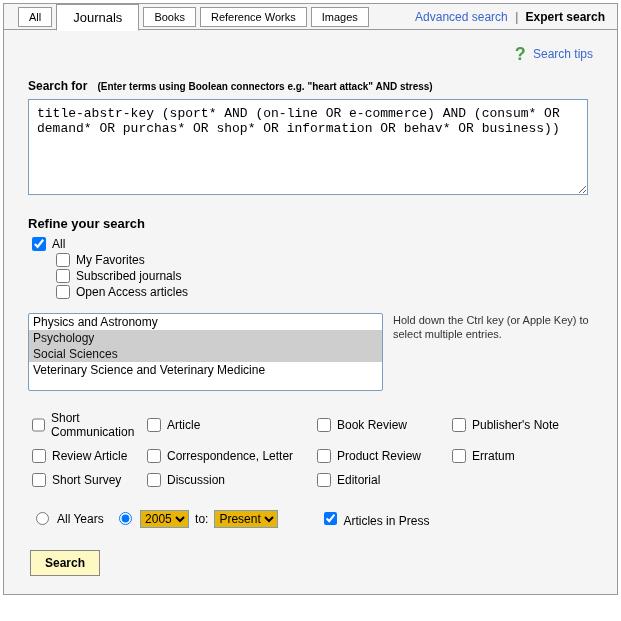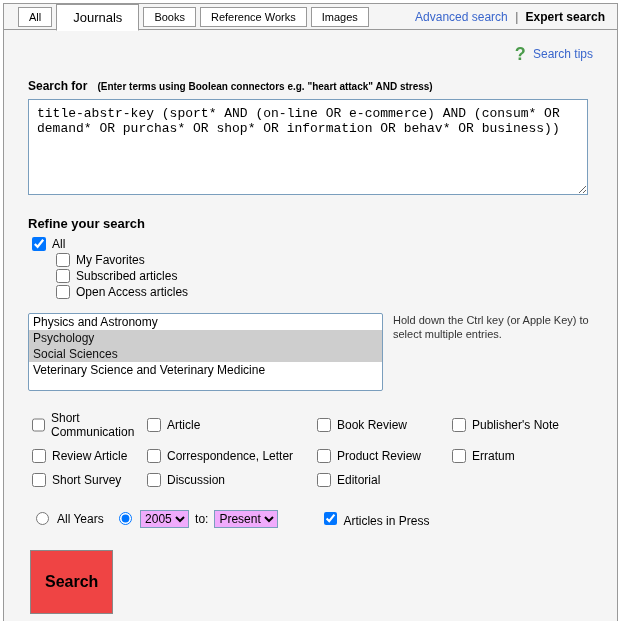--- a/index.html
+++ b/index.html
@@ -136,35 +136,35 @@
     margin-top: 20px;
     margin-left: 8px;
     display: flex;
     align-items: center;
     gap: 6px;
   }
   .year-row input[type=radio] { margin: 0 2px 0 0; }
   select.sm {
     font-size: 12px;
     border: 1px solid #7a9ebd;
-    background: #f0abfc;
+    background: #eab308;
   }
   .year-row .press {
     margin-left: 36px;
     display: flex;
     align-items: flex-end;
   }
   .year-row .press input { margin-right: 6px; }
   button.search-btn {
     margin-top: 22px;
     margin-left: 2px;
-    padding: 22px 14px;
-    font-weight: bold;
-    font-size: 16px;
-    background: #ef4444;
+    padding: 5px 14px;
+    font-weight: bold;
+    font-size: 12px;
+    background: #fef9c3;
     border: 1px solid #888;
     cursor: pointer;
   }
 </style>
 </head>
 <body>
 
 <div class="wrap">
   <div class="tabs">
     <div class="tab inactive">All</div>
@@ -197,21 +197,21 @@
     <div class="cb-row">
       <input type="checkbox" checked="" style="">
       <span>All</span>
     </div>
     <div class="cb-row indent">
       <input type="checkbox" style="">
       <span>My Favorites</span>
     </div>
     <div class="cb-row indent">
       <input type="checkbox" style="">
-      <span>Subscribed articles</span>
+      <span>Subscribed journals</span>
     </div>
     <div class="cb-row indent">
       <input type="checkbox" style="">
       <span>Open Access articles</span>
     </div>
 
     <div class="list-hint-row">
       <select multiple="" size="4" class="multi">
         <option>Physics and Astronomy</option>
         <option selected="">Psychology</option>

